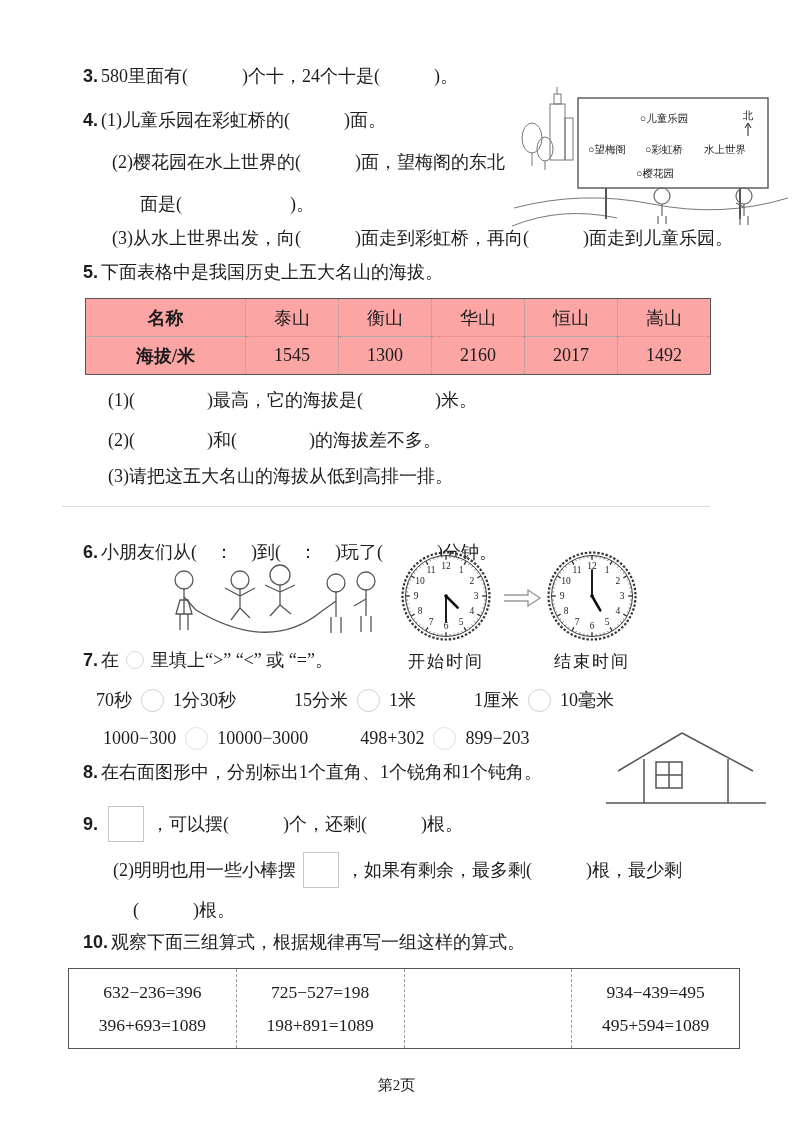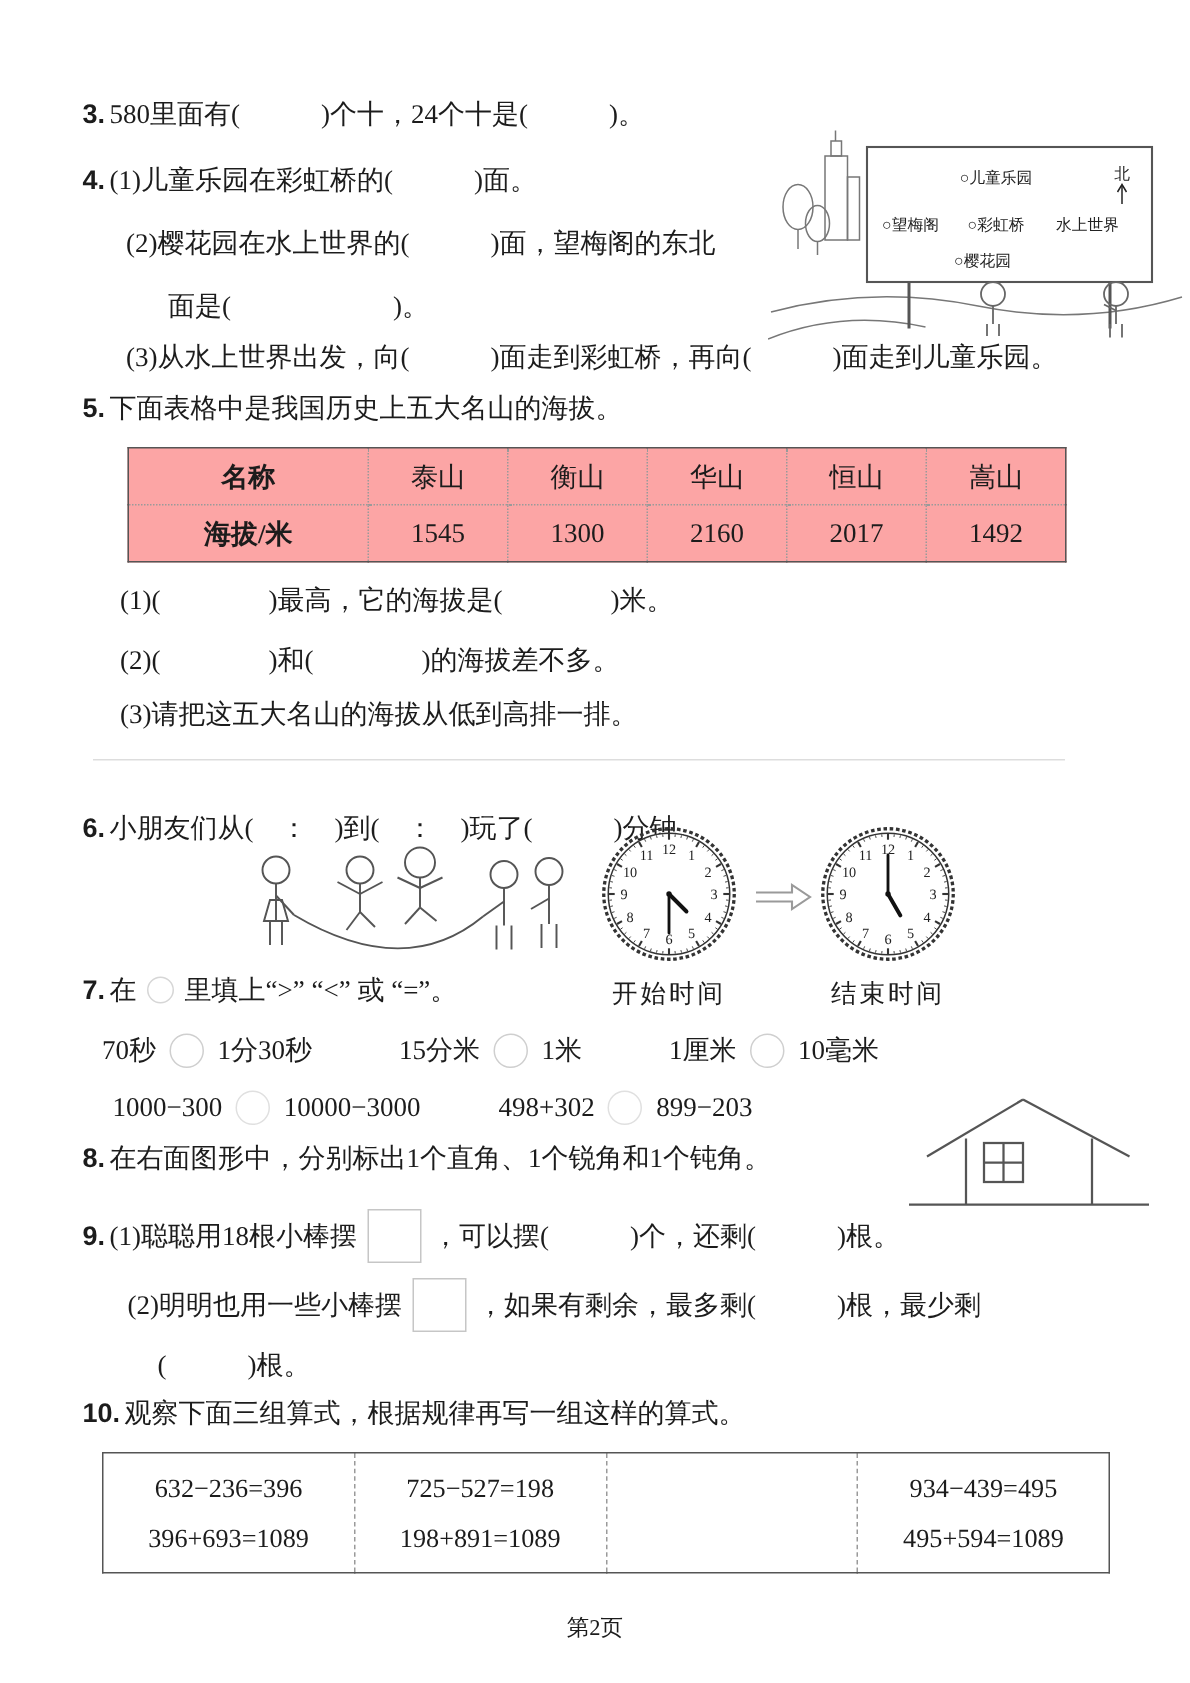--- a/index.html
+++ b/index.html
@@ -1,20 +1,20 @@
 <!DOCTYPE html>
 <html><head>
 <meta charset="utf-8">
 <style>
   html,body{margin:0;padding:0;background:#ffffff;}
   .page{
     position:relative;width:793px;height:1122px;background:#ffffff;overflow:hidden;
     font-family:"Liberation Serif","DejaVu Serif",serif;color:#1c1c1c;
   }
-  .line{position:absolute;white-space:nowrap;font-size:18px;line-height:1.35;}
+  .line{position:absolute;white-space:nowrap;font-size:18px;line-height:1.35;margin-left:28px;}
   .qnum{font-weight:bold;font-family:"Liberation Sans","DejaVu Sans",sans-serif;margin-right:3px;}
   .flexline{display:flex;align-items:center;}
   .circle{width:21px;height:21px;border:1px solid #cfcfcf;border-radius:50%;margin:0 9px;flex:0 0 auto;}
   .circle.small{width:16px;height:16px;margin:0 7px;border-color:#d6d6d6;}
   .stick-square{width:34px;height:34px;border:1px solid #c6c6c6;display:inline-block;margin:0 7px;flex:0 0 auto;}
   .divider{position:absolute;height:1px;background:#dddddd;}
   
   .mtn-table{border-collapse:collapse;border:1.6px solid #555;table-layout:fixed;background:#fca5a5;}
   .mtn-table td{border-left:1px dotted #9a9a9a;border-top:1px dotted #9a9a9a;text-align:center;
     font-size:18px;height:37px;padding:0;}
@@ -392,21 +392,20 @@
       <line x1="20" y1="47" x2="84" y2="9"></line>
       <line x1="84" y1="9" x2="155" y2="47"></line>
       <rect x="58" y="38" width="26" height="26"></rect>
       <line x1="71" y1="38" x2="71" y2="64"></line>
       <line x1="58" y1="51" x2="84" y2="51"></line>
     </svg>
   </div>
 
   <div class="line flexline" style="top:806px;left:55px;">
     <span class="qnum">9.</span>
-    <span>(1)聪聪用18根小棒摆</span>
     <span class="stick-square"></span>
     <span>，可以摆(　　　)个，还剩(　　　)根。</span>
   </div>
   <div class="line flexline" style="top:852px;left:85px;">
     <span>(2)明明也用一些小棒摆</span>
     <span class="stick-square"></span>
     <span>，如果有剩余，最多剩(　　　)根，最少剩</span>
   </div>
   <div class="line" style="top:898px;left:105px;">
     <span>(　　　)根。</span>

